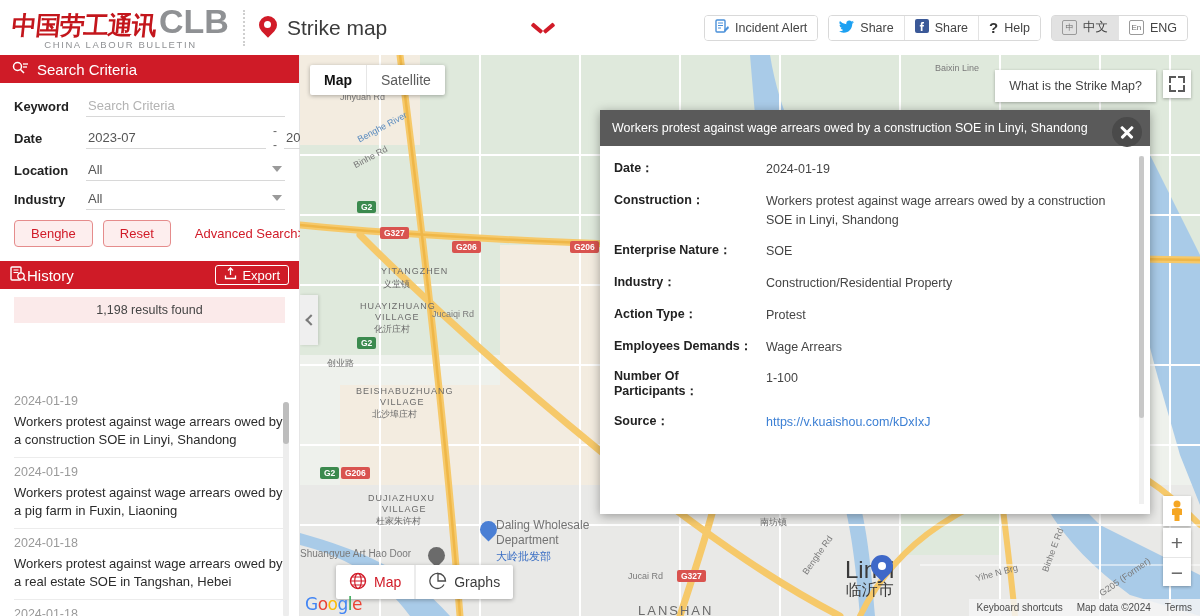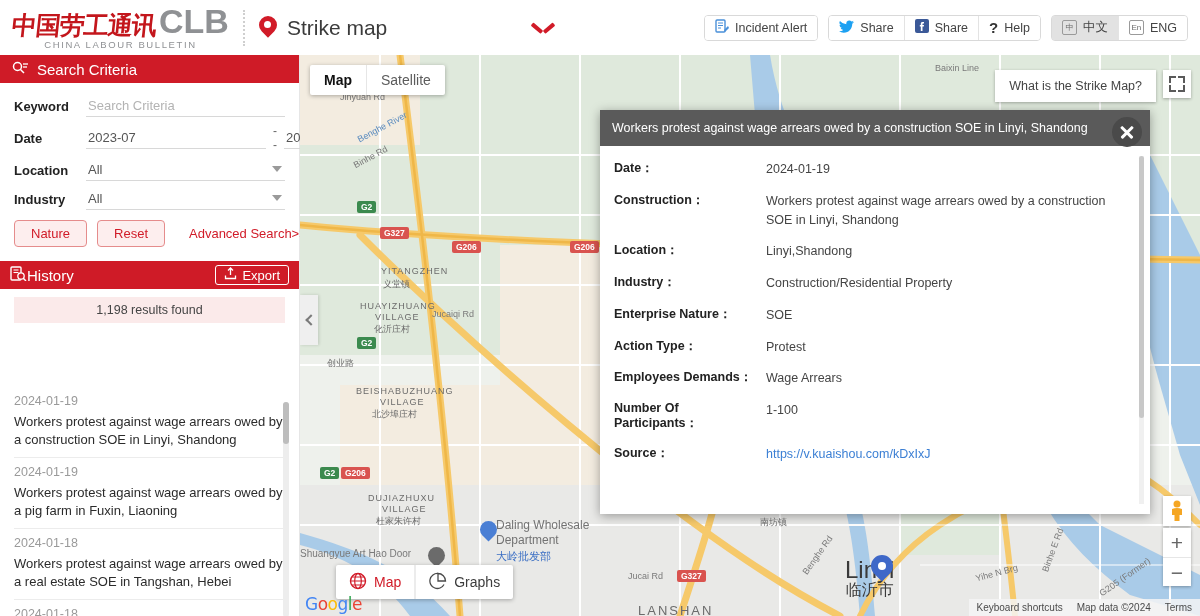--- a/index.html
+++ b/index.html
@@ -433,21 +433,21 @@
         </div>
       </div>
       <div class="frow">
         <div class="flabel">Industry</div>
         <div class="select-wrap">
           <input class="finput" style="width: 100%;" value="All">
           <span class="caret"></span>
         </div>
       </div>
       <div class="btn-row">
-        <button class="pill">Nature</button>
+        <button class="pill">Benghe</button>
         <button class="pill">Reset</button>
         <span class="adv-link">Advanced Search&gt;&gt;</span>
       </div>
     </div>
 
     <div class="history-bar">
       <span>
         <svg width="17" height="15" viewBox="0 0 17 15">
             <rect x="1" y="1" width="10" height="13" rx="1" fill="none" stroke="#fff" stroke-width="1.4"></rect>
             <line x1="3.5" y1="4" x2="8.5" y2="4" stroke="#fff" stroke-width="1.1"></line>
@@ -678,30 +678,26 @@
     <div class="popup-body">
       <div class="prow">
         <div class="plabel">Date：</div>
         <div class="pvalue">2024-01-19</div>
       </div>
       <div class="prow">
         <div class="plabel">Construction：</div>
         <div class="pvalue">Workers protest against wage arrears owed by a construction SOE in Linyi, Shandong</div>
       </div>
       <div class="prow">
-        <div class="plabel">Location：</div>
-        <div class="pvalue">Linyi,Shandong</div>
+        <div class="plabel">Enterprise Nature：</div>
+        <div class="pvalue">SOE</div>
       </div>
       <div class="prow">
         <div class="plabel">Industry：</div>
         <div class="pvalue">Construction/Residential Property</div>
-      </div>
-      <div class="prow">
-        <div class="plabel">Enterprise Nature：</div>
-        <div class="pvalue">SOE</div>
       </div>
       <div class="prow">
         <div class="plabel">Action Type：</div>
         <div class="pvalue">Protest</div>
       </div>
       <div class="prow">
         <div class="plabel">Employees Demands：</div>
         <div class="pvalue">Wage Arrears</div>
       </div>
       <div class="prow">

